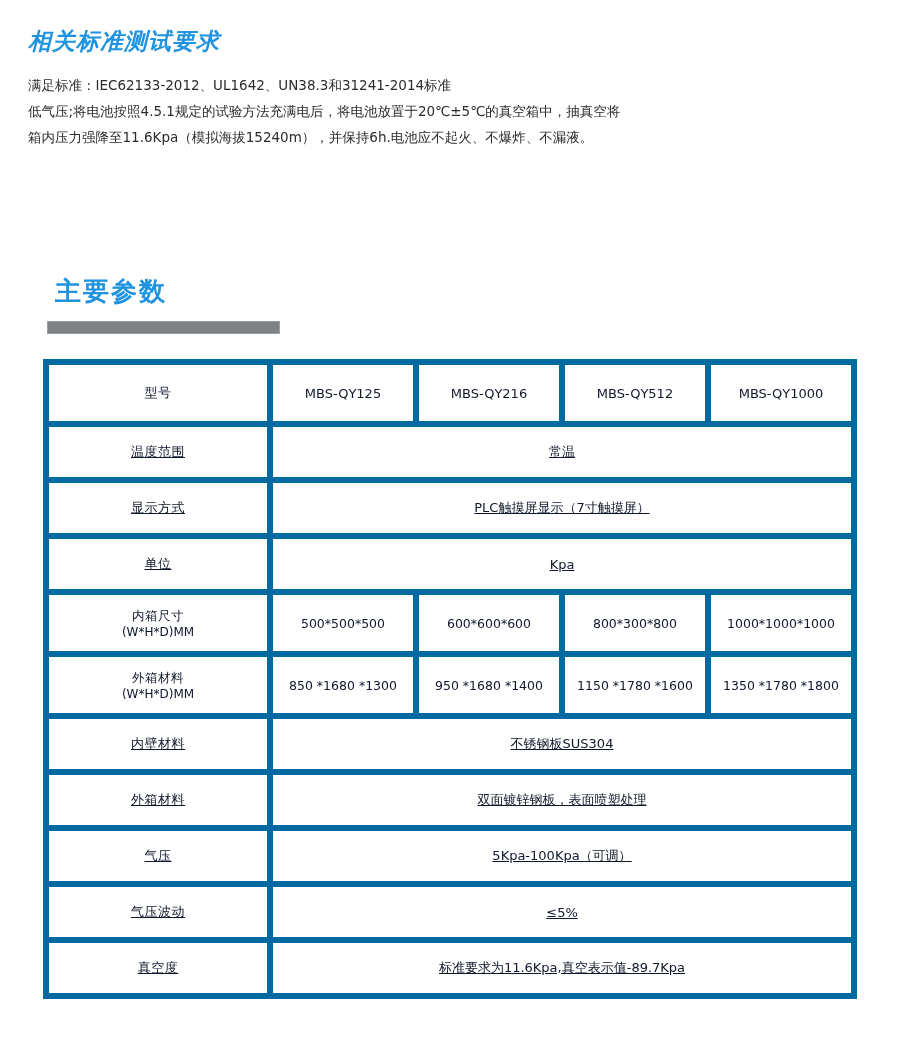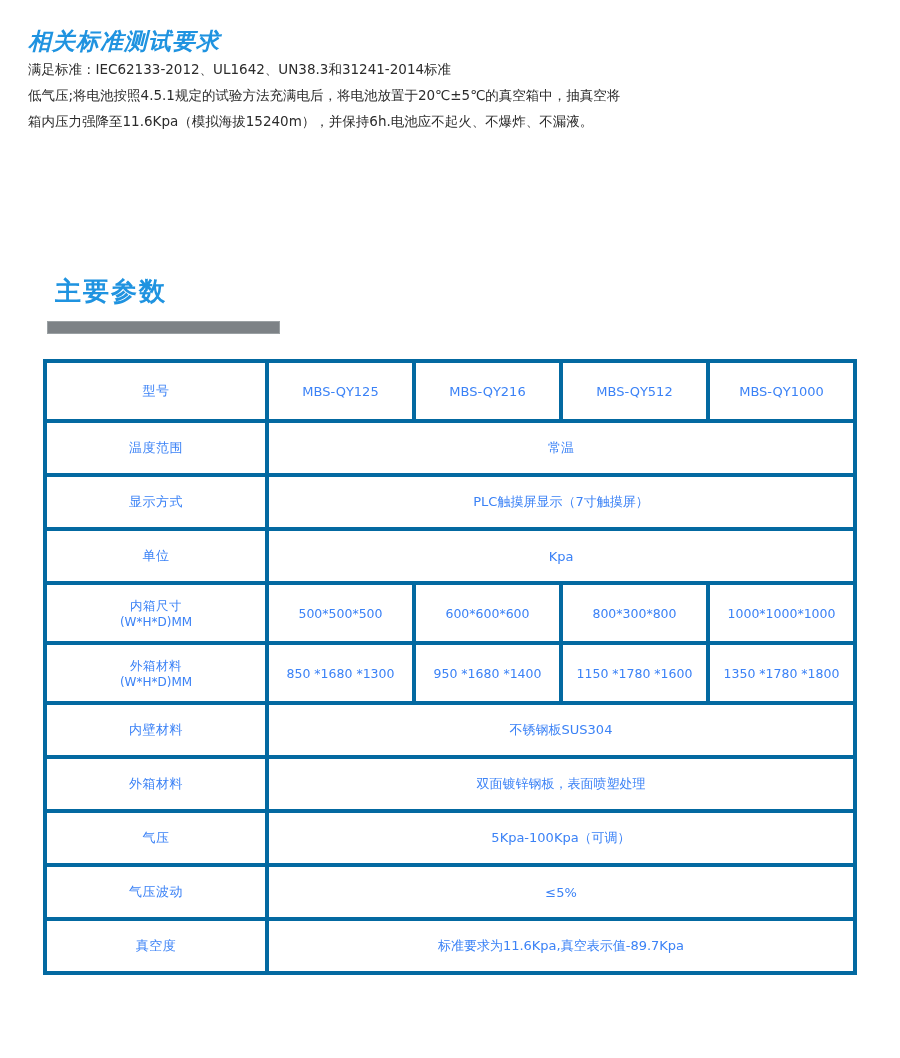--- a/index.html
+++ b/index.html
@@ -27,20 +27,21 @@
   .heading-blue {
     color: #1f93e0;
     font-size: 23px;
     font-weight: bold;
     letter-spacing: 1px;
     line-height: 1.2;
     margin: 0;
     font-style: italic;
   }
   .std-body {
+    margin-top: 16px;
   }
   .std-line {
     font-size: 13.5px;
     line-height: 26px;
     color: #2b2b2b;
     white-space: nowrap;
   }
 
   
   .sec-params {
@@ -72,39 +73,39 @@
     left: 43px;
     top: 359px;
     width: 814px;
   }
   table.spec {
     border-collapse: collapse;
     width: 814px;
     table-layout: fixed;
   }
   table.spec td {
-    border: 4px solid #0369a1;
+    border: 6px solid #0369a1;
     text-align: center;
     vertical-align: middle;
     font-size: 13px;
-    color: #3b82f6;
+    color: #0f172a;
     padding: 6px 4px;
   }
   table.spec td.label {
     width: 210px;
     font-size: 13px;
     letter-spacing: 0.5px;
   }
   table.spec td.label .sub {
     display: block;
     font-size: 12px;
     letter-spacing: 0;
   }
   table.spec tr.h-model td { height: 44px; }
-  table.spec tr.h-std  td { height: 38px; }
+  table.spec tr.h-std  td { height: 38px; text-decoration: underline; }
   table.spec tr.h-dim  td { height: 44px; font-size: 12.5px; }
   table.spec tr.h-tall td { height: 78px; }
 
   .cell-multiline {
     line-height: 20px;
     display: inline-block;
     text-align: left;
   }
 </style>
 </head>

